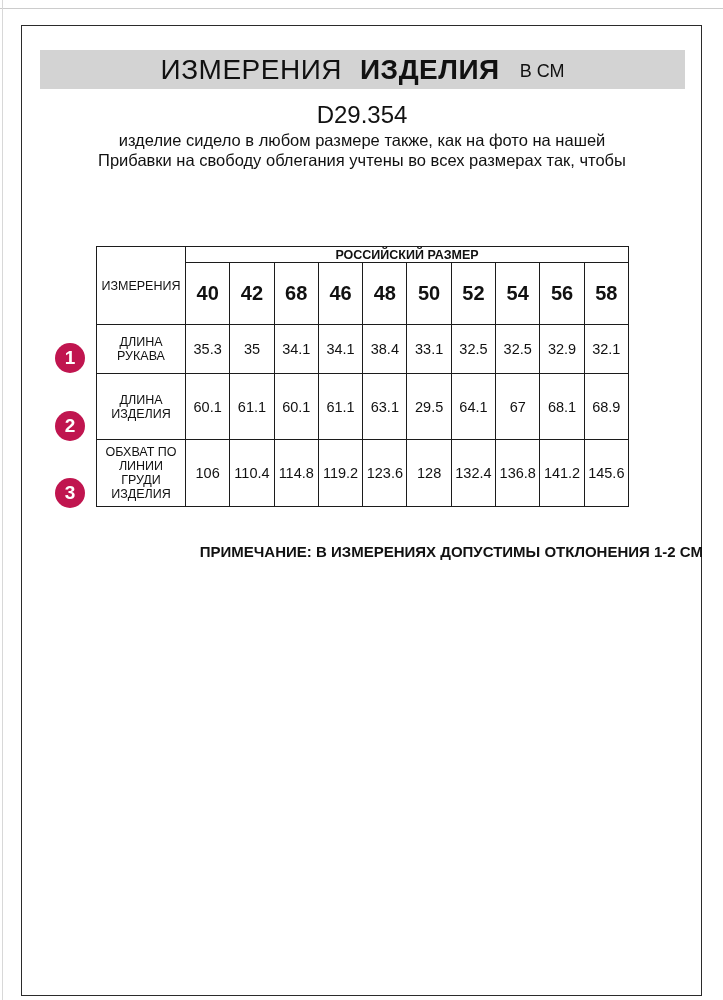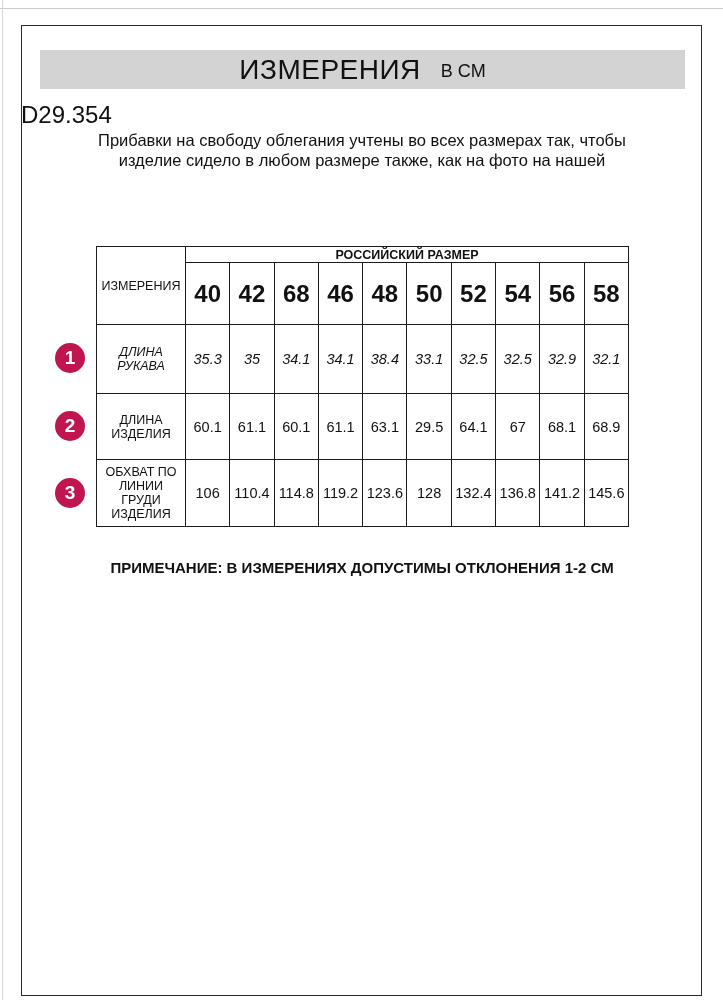--- a/index.html
+++ b/index.html
@@ -58,21 +58,21 @@
   .banner .t-unit {
     font-size: 18px;
     font-weight: 400;
     margin-left: 20px;
     margin-top: 4px;
   }
   .product-code {
     position: absolute;
     left: 21px; top: 101px;
     width: 682px;
-    text-align: left;
+    text-align: center;
     font-size: 24px;
     font-weight: 400;
   }
   .description {
     position: absolute;
     left: 21px; top: 130px;
     width: 682px;
     text-align: center;
     font-size: 16.5px;
     line-height: 20px;
@@ -99,24 +99,24 @@
     font-weight: 700;
     white-space: nowrap;
   }
   .measurements-cell {
     font-size: 12.5px;
     font-weight: 400;
     white-space: nowrap;
   }
   .sizes-row { height: 62px; }
   .size-cell {
-    font-size: 24px;
-    font-weight: 700;
-  }
-  .row-0 { height: 69px; font-style: italic; }
+    font-size: 20px;
+    font-weight: 700;
+  }
+  .row-0 { height: 49px; }
   .row-1 { height: 66px; }
   .row-2 { height: 67px; }
   .label-cell {
     font-size: 12.5px;
     line-height: 14px;
     padding: 0 5px;
   }
   .value-cell {
     font-size: 14.5px;
   }
@@ -131,45 +131,46 @@
     align-items: center;
     justify-content: center;
     font-size: 19px;
     font-weight: 700;
   }
   .badge-1 { top: 343px; }
   .badge-2 { top: 411px; }
   .badge-3 { top: 478px; }
   .note {
     position: absolute;
-    left: 21px; top: 559px;
+    left: 21px; top: 543px;
     width: 682px;
-    text-align: center;
+    text-align: right;
     font-size: 15px;
     font-weight: 700;
     white-space: nowrap;
   }
 </style>
 </head>
 <body>
 
 <div class="edge-line-top"></div>
 <div class="edge-line-left"></div>
 <div class="frame"></div>
 
 <div class="banner" style="background: rgb(211, 211, 211);">
   <span class="t-regular">ИЗМЕРЕНИЯ</span>
+  <span class="t-bold">ИЗДЕЛИЯ</span>
   <span class="t-unit">В СМ</span>
 </div>
 
 <div class="product-code">D29.354</div>
 
 <div class="description">
+  <div>изделие сидело в любом размере также, как на фото на нашей</div>
   <div>Прибавки на свободу облегания учтены во всех размерах так, чтобы</div>
-  <div>изделие сидело в любом размере также, как на фото на нашей</div>
 </div>
 
 <table class="size-table">
   <colgroup>
     <col style="width:89px">
     <col style="width:44.3px">
       <col style="width:44.3px">
       <col style="width:44.3px">
     <col style="width:44.3px">
       <col style="width:44.3px">

